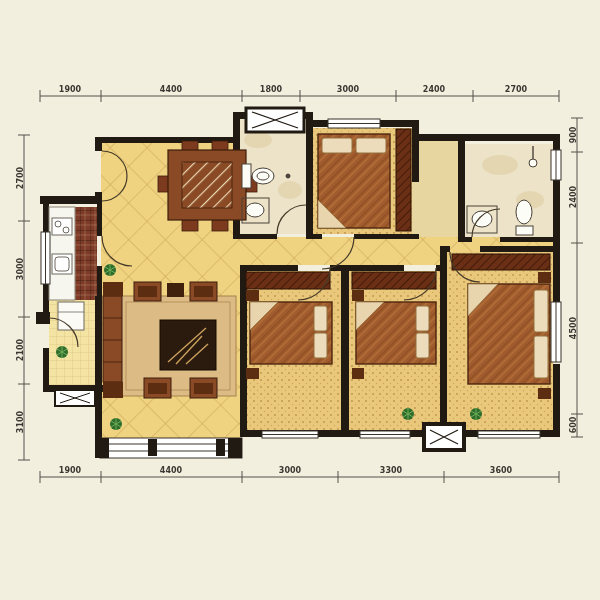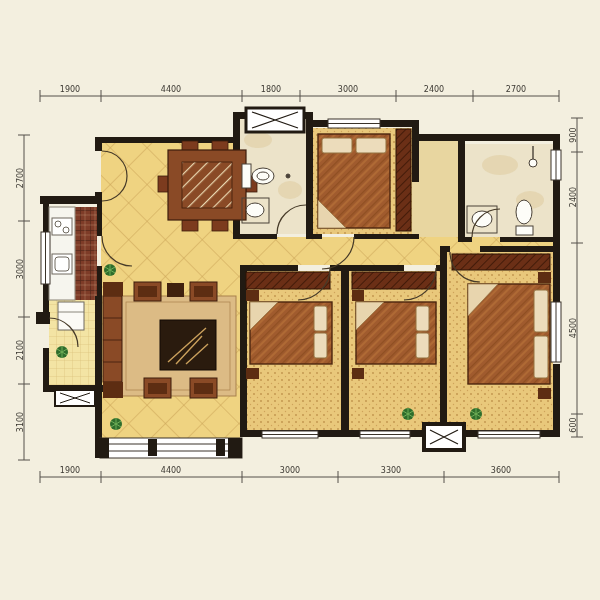--- a/index.html
+++ b/index.html
@@ -1,17 +1,17 @@
 <!DOCTYPE html>
 <html><head>
 <meta charset="utf-8">
 <style>
   html,body{margin:0;padding:0;background:#f3efdf;}
   #stage{position:relative;width:600px;height:600px;background:#f3efdf;overflow:hidden;
-         font-family:"DejaVu Sans",sans-serif;}
+         font-family:"DejaVu Sans",sans-serif;font-weight:bold;}
   svg{display:block}
   text.dim{font-size:8px;fill:#3b3832;font-family:"DejaVu Sans",sans-serif;}
 </style>
 </head>
 <body>
 
 <div id="stage">
 <svg viewBox="0 0 600 600" width="600" height="600">
   <defs>
     <pattern id="diamond" width="26" height="26" patternUnits="userSpaceOnUse" patternTransform="rotate(45)">

